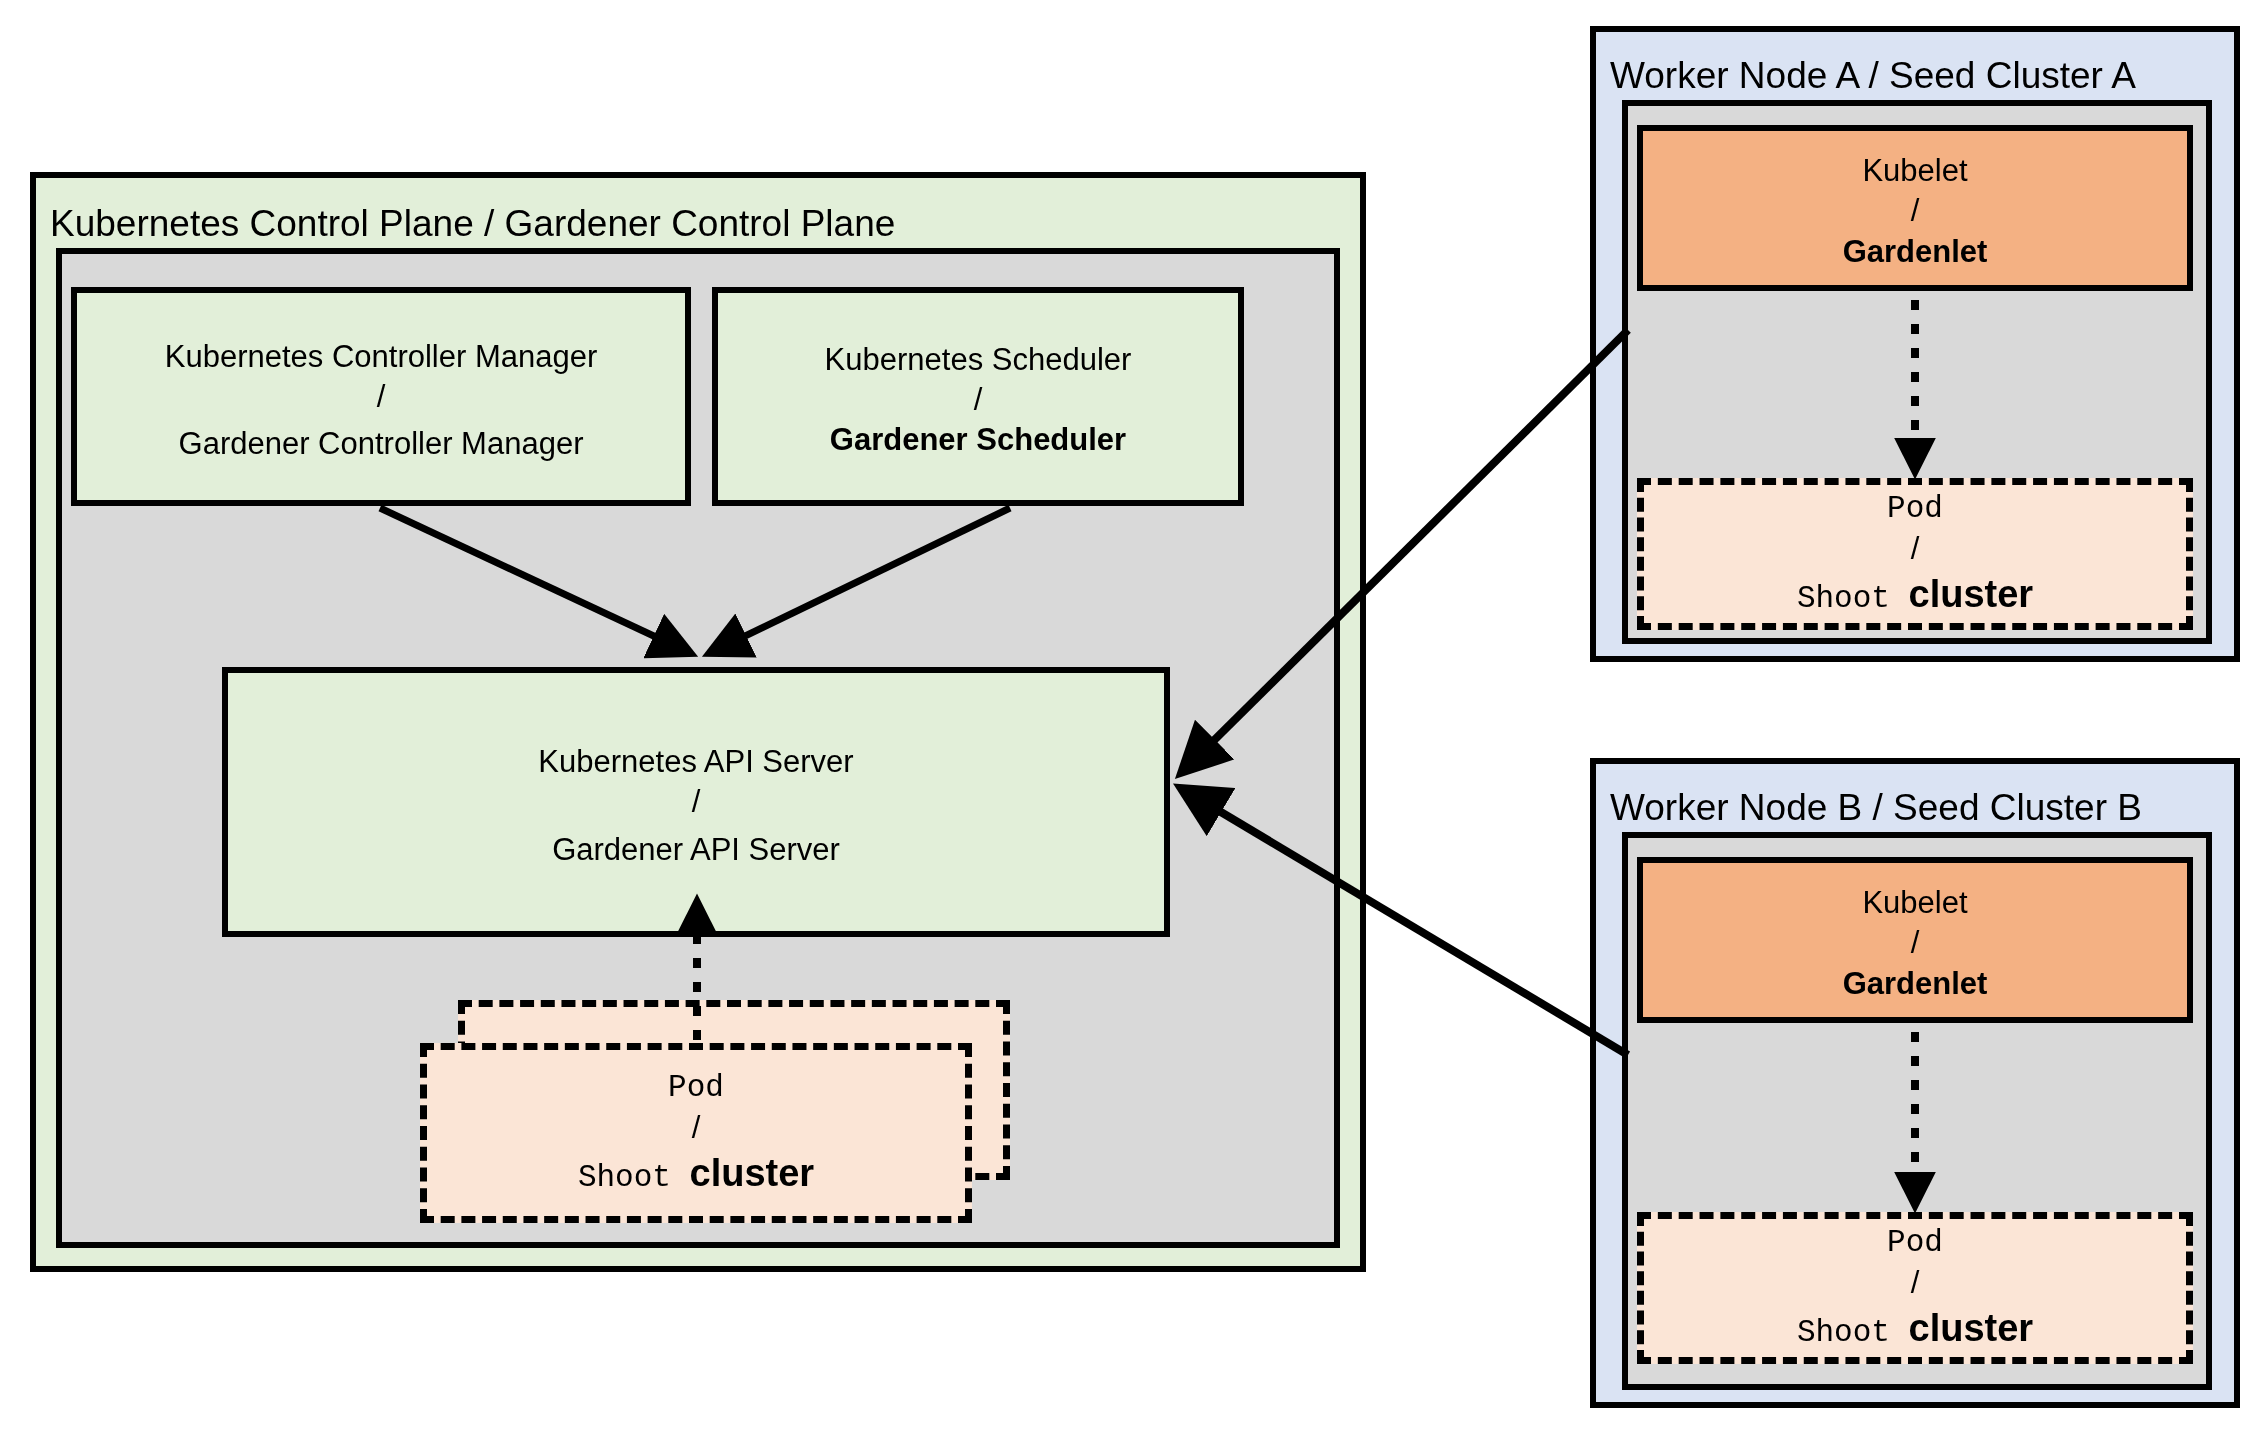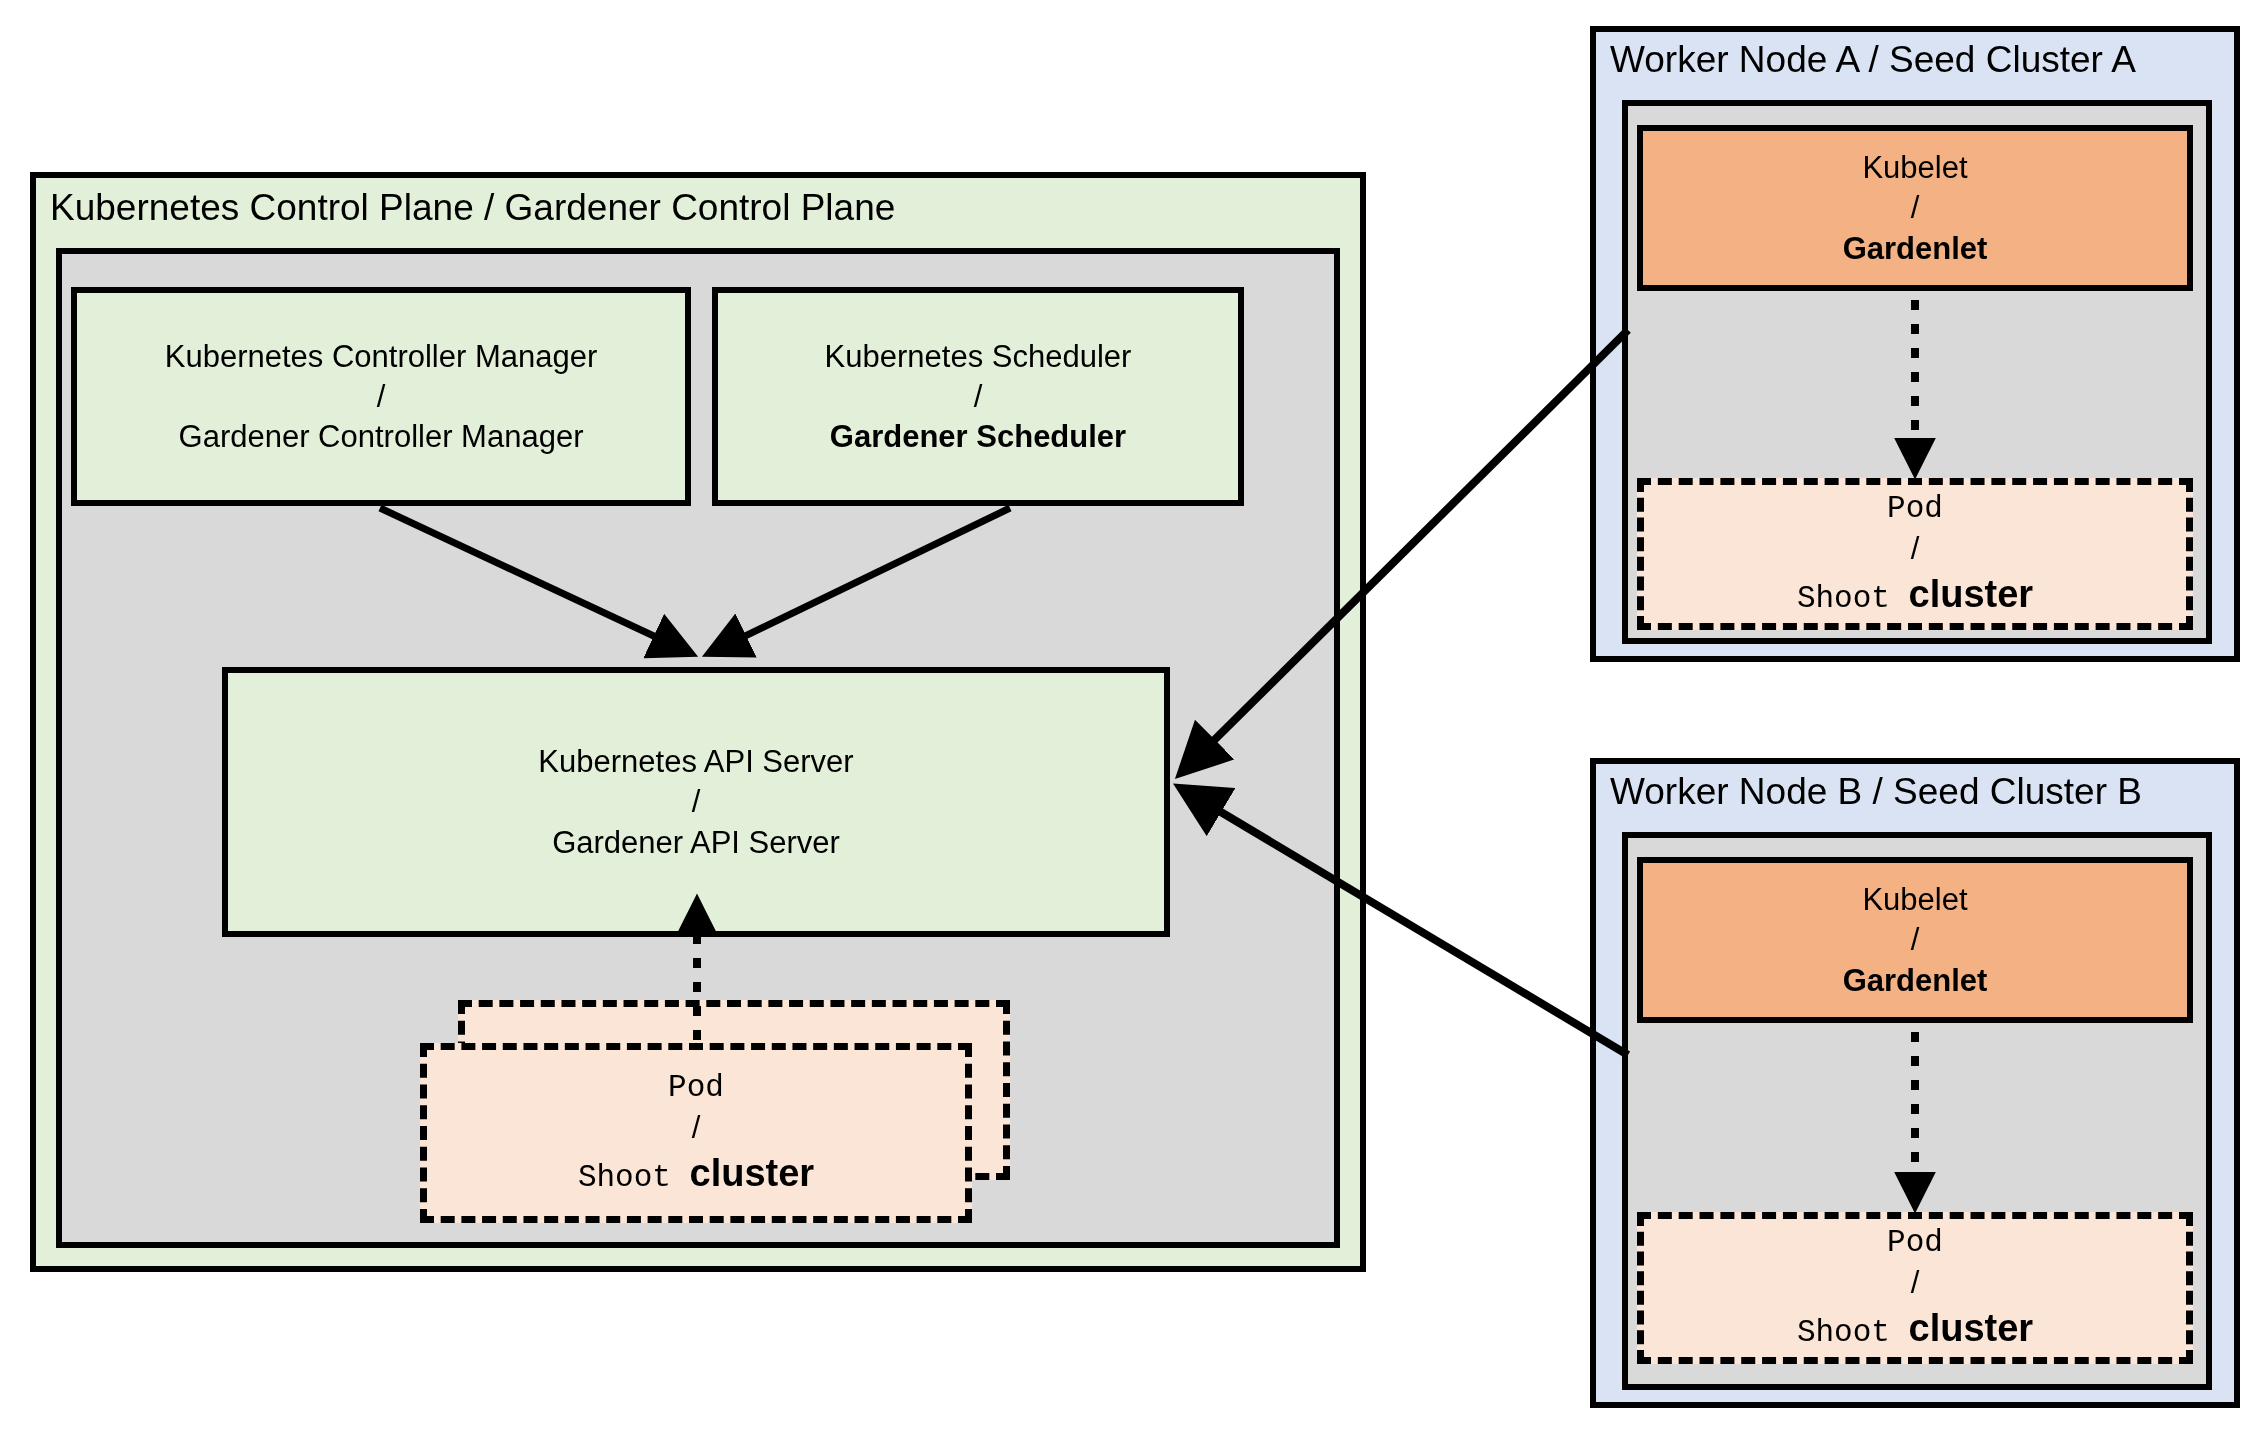--- a/index.html
+++ b/index.html
@@ -11,26 +11,26 @@
   .box{position:absolute;box-sizing:border-box;}
   .solid{border:6px solid #000;}
   .dashed{border:7px dashed #000;}
 
   .green{background:#e2efd9;}
   .gray{background:#d9d9d9;}
   .blue{background:#dae3f3;}
   .orange{background:#f4b183;}
   .peach{background:#fbe5d6;}
 
-  .panel-title{position:absolute;font-size:37px;line-height:1.1;white-space:nowrap;}
+  .panel-title{position:absolute;font-size:37px;line-height:1.1;white-space:nowrap;margin-top:16px;}
 
   .ctr{position:absolute;left:0;right:0;top:50%;transform:translateY(-50%);
        text-align:center;line-height:1.30;}
   .ctr .l{display:block;}
-  .fs-sans{font-family:"Liberation Sans",sans-serif;font-size:31px;}
+  .fs-sans{font-family:"Liberation Sans",sans-serif;font-size:31px;margin-top:7px;}
   .fs-sans-b{font-family:"Liberation Sans",sans-serif;font-size:31px;font-weight:bold;}
   .mono{font-family:"Liberation Mono",monospace;font-size:31px;}
   .mono b{font-family:"Liberation Sans",sans-serif;font-weight:bold;font-size:38px;}
   .slash{display:block;font-family:"Liberation Sans",sans-serif;font-size:31px;}
 
   svg.ov{position:absolute;left:0;top:0;width:2266px;height:1434px;
          pointer-events:none;overflow:visible;}
 </style>
 </head>
 <body>

